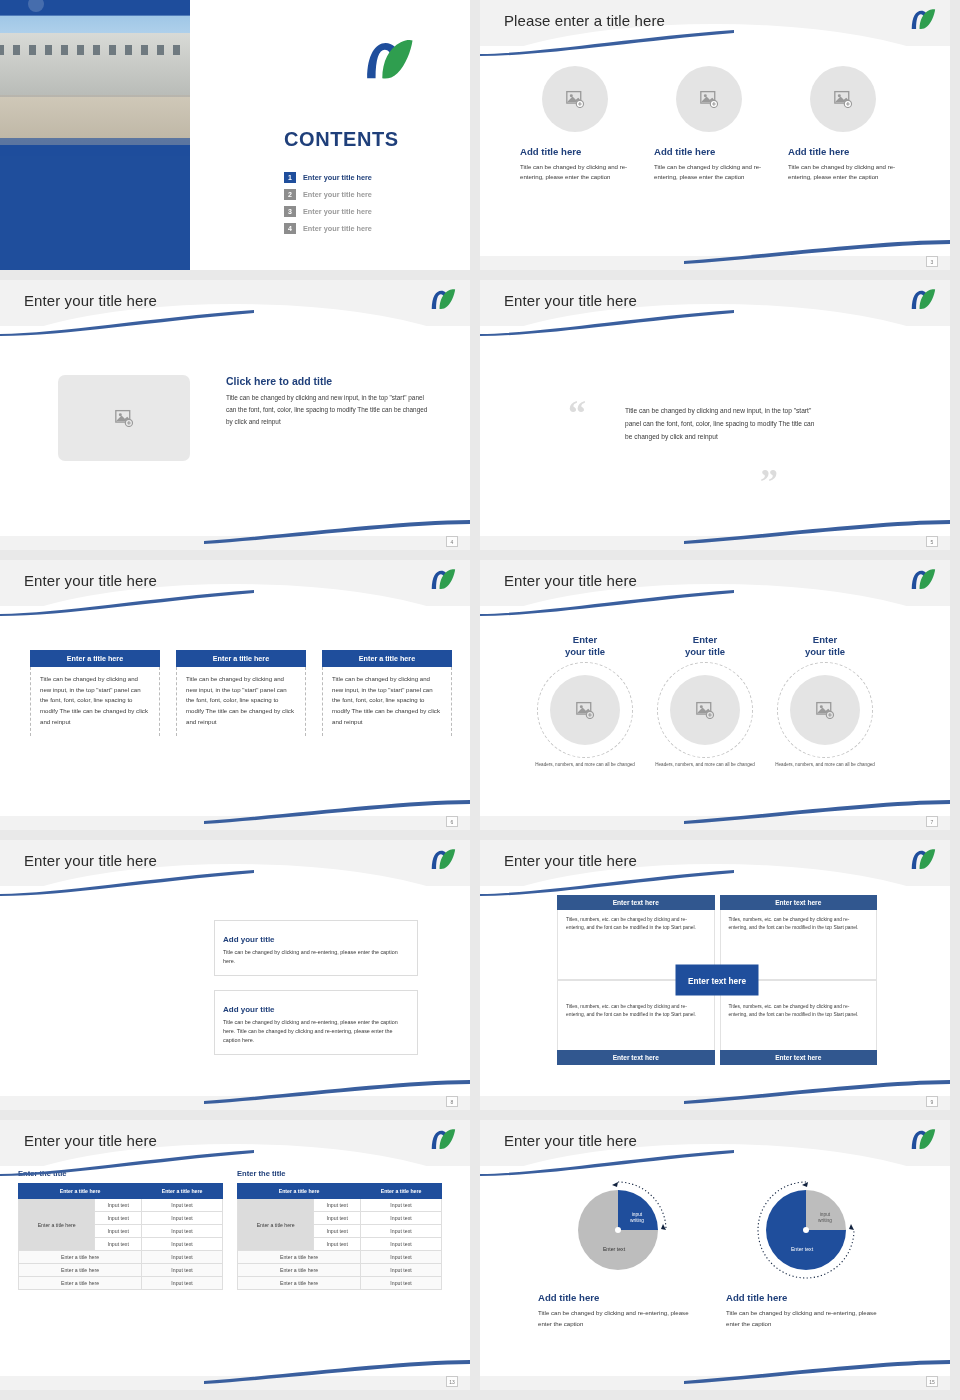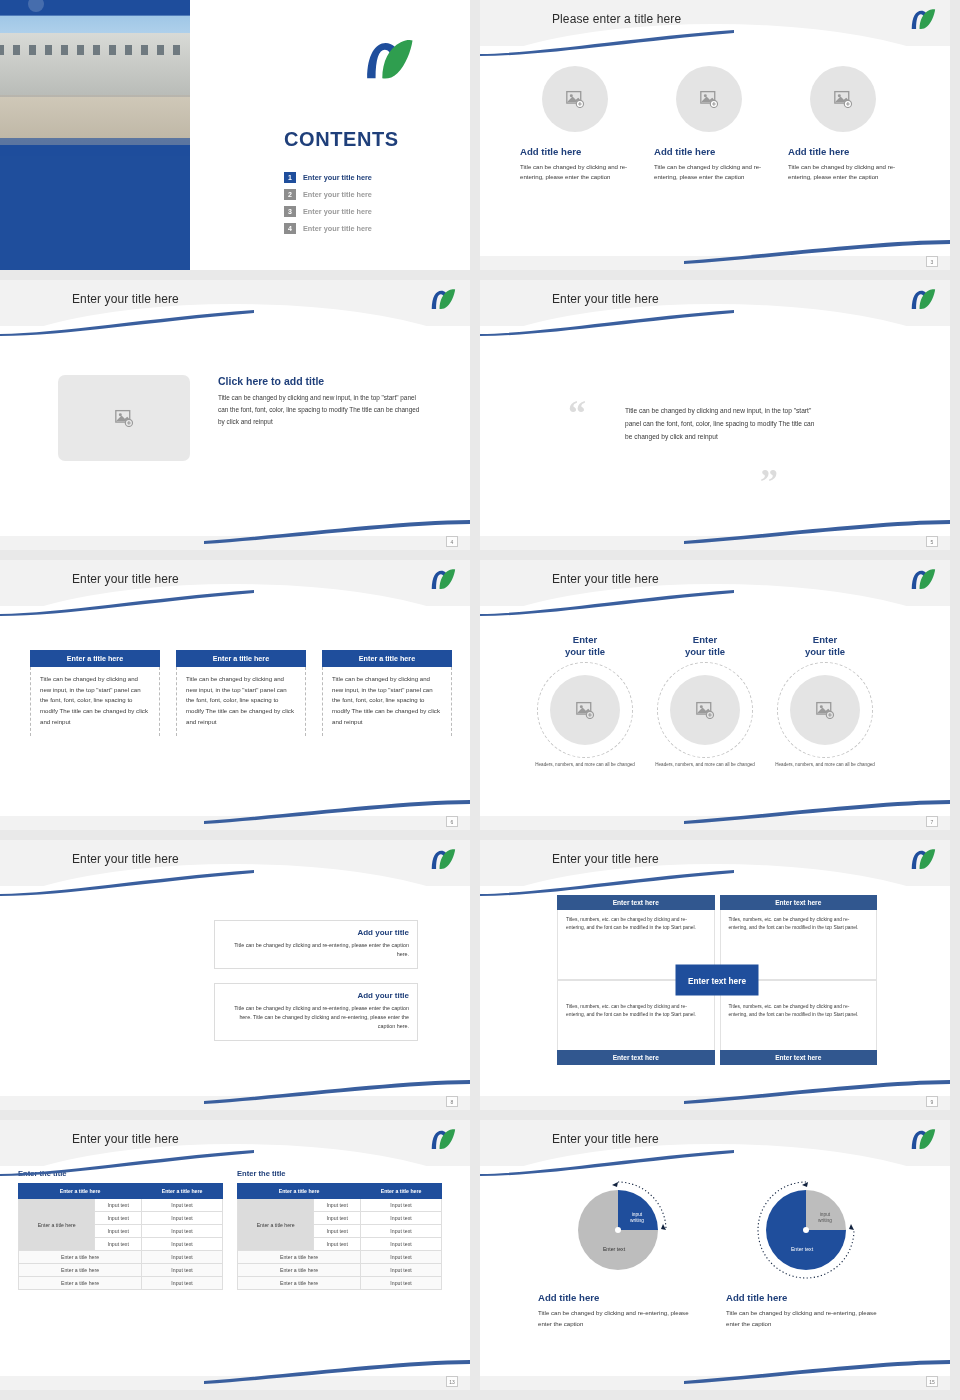--- a/index.html
+++ b/index.html
@@ -29,23 +29,22 @@
     background: #f2f2f2;
     overflow: hidden;
   }
   .hdr-curve {
     position: absolute; left: -6%; top: 24px; width: 112%; height: 70px;
     background: #ffffff;
     border-radius: 50% / 100% 100% 0 0;
   }
   .slide-title {
     position: absolute; left: 24px; top: 12px;
-    font-size: 12px; color: #2b2b2b; letter-spacing: .1px;
+    font-size: 15px; color: #2b2b2b; letter-spacing: .1px;
     z-index: 4;
-    margin-left: 48px;
   }
   .logo { position: absolute; right: 14px; top: 8px; width: 26px; height: 22px; z-index: 5; }
   .blue-sweep {
     position: absolute; left: -4px; top: 30px; width: 260px; height: 26px;
     z-index: 3; overflow: visible;
   }
   .btm-sweep {
     position: absolute; right: -4px; bottom: 6px; width: 270px; height: 26px;
     z-index: 3;
   }
@@ -127,21 +126,21 @@
     display:flex; align-items:center; justify-content:center;
   }
 
   
   .s2-wrap { position:absolute; left:40px; top:66px; width:400px; display:flex; gap:24px; }
   .s2-col { width:110px; }
   .s2-col .circ-ph { margin:0 auto 14px; }
   .s2-h { font-size:9.6px; font-weight:bold; color:#1f3f7a; margin-bottom:5px; }
 
   
-  .s3-wrap { position:absolute; left:58px; top:95px; display:flex; gap:28px; align-items:flex-start; }
+  .s3-wrap { position:absolute; left:58px; top:95px; display:flex; gap:36px; align-items:flex-start; }
   .s3-h { font-size:10.5px; font-weight:bold; color:#1f3f7a; margin-bottom:5px; }
   .s3-txt { width:208px; }
 
   
   .s4-q1 { position:absolute; left:88px; top:123px; font-size:36px; color:#dcdcdc; font-weight:bold; line-height:.6; font-family:"Liberation Serif",serif; }
   .s4-q2 { position:absolute; left:280px; top:192px; font-size:36px; color:#dcdcdc; font-weight:bold; line-height:.6; font-family:"Liberation Serif",serif; }
   .s4-txt { position:absolute; left:145px; top:124px; width:190px; font-size:6.6px; line-height:2.0; color:#3a3a3a; }
 
   
   .s5-wrap { position:absolute; left:30px; top:90px; display:flex; gap:16px; }
@@ -163,21 +162,21 @@
     width:96px; height:96px; border-radius:50%; border:1px dashed #c6c6c6;
     margin:0 auto; display:flex; align-items:center; justify-content:center;
   }
   .s6-ring .circ-ph { width:70px; height:70px; }
   .s6-cap { font-size:4.6px; color:#555; line-height:1.5; margin-top:4px; }
 
   
   .s7-left { position:absolute; left:70px; top:96px; width:118px; }
   .s7-big { font-size:17px; font-weight:bold; color:#1f3f7a; margin-bottom:6px; }
   .s7-right { position:absolute; left:214px; top:80px; width:204px; }
-  .s7-box { border:1px solid #dcdcdc; padding:7px 8px 9px;text-align:right; }
+  .s7-box { border:1px solid #dcdcdc; padding:14px 8px 9px; }
   .s7-box + .s7-box { margin-top:14px; }
   .s7-bh { font-size:8px; font-weight:bold; color:#1f3f7a; margin-bottom:4px; }
 
   
   .s8 { position:absolute; left:77px; top:55px; width:320px; }
   .s8-grid { display:grid; grid-template-columns:1fr 1fr; gap:0 5px; }
   .s8-bar {
     background:#31578f; color:#fff; font-size:6.6px; font-weight:bold;
     text-align:center; padding:4px 0;
   }

